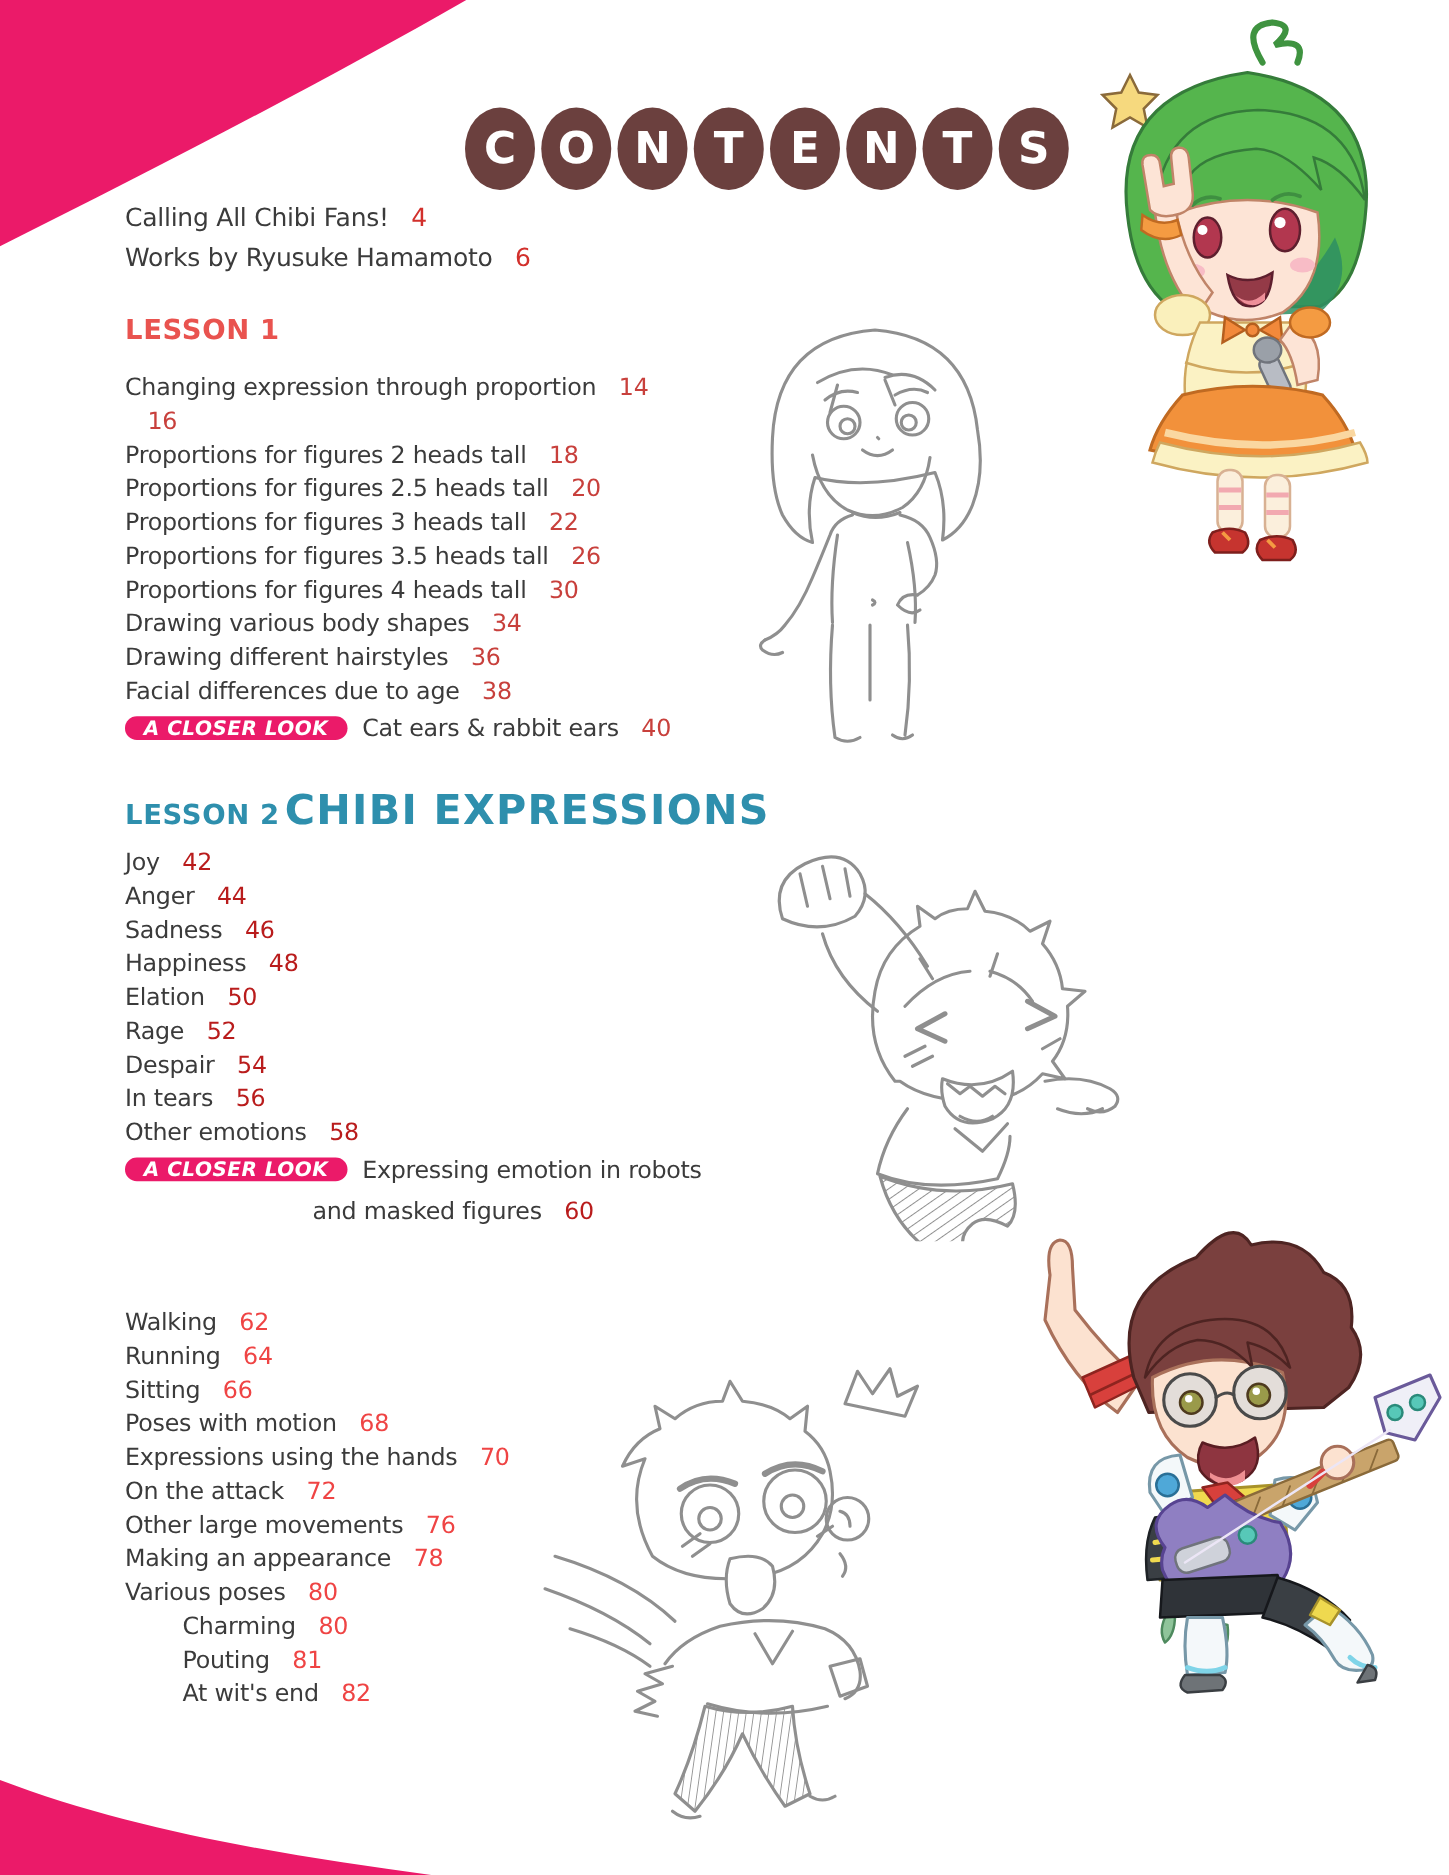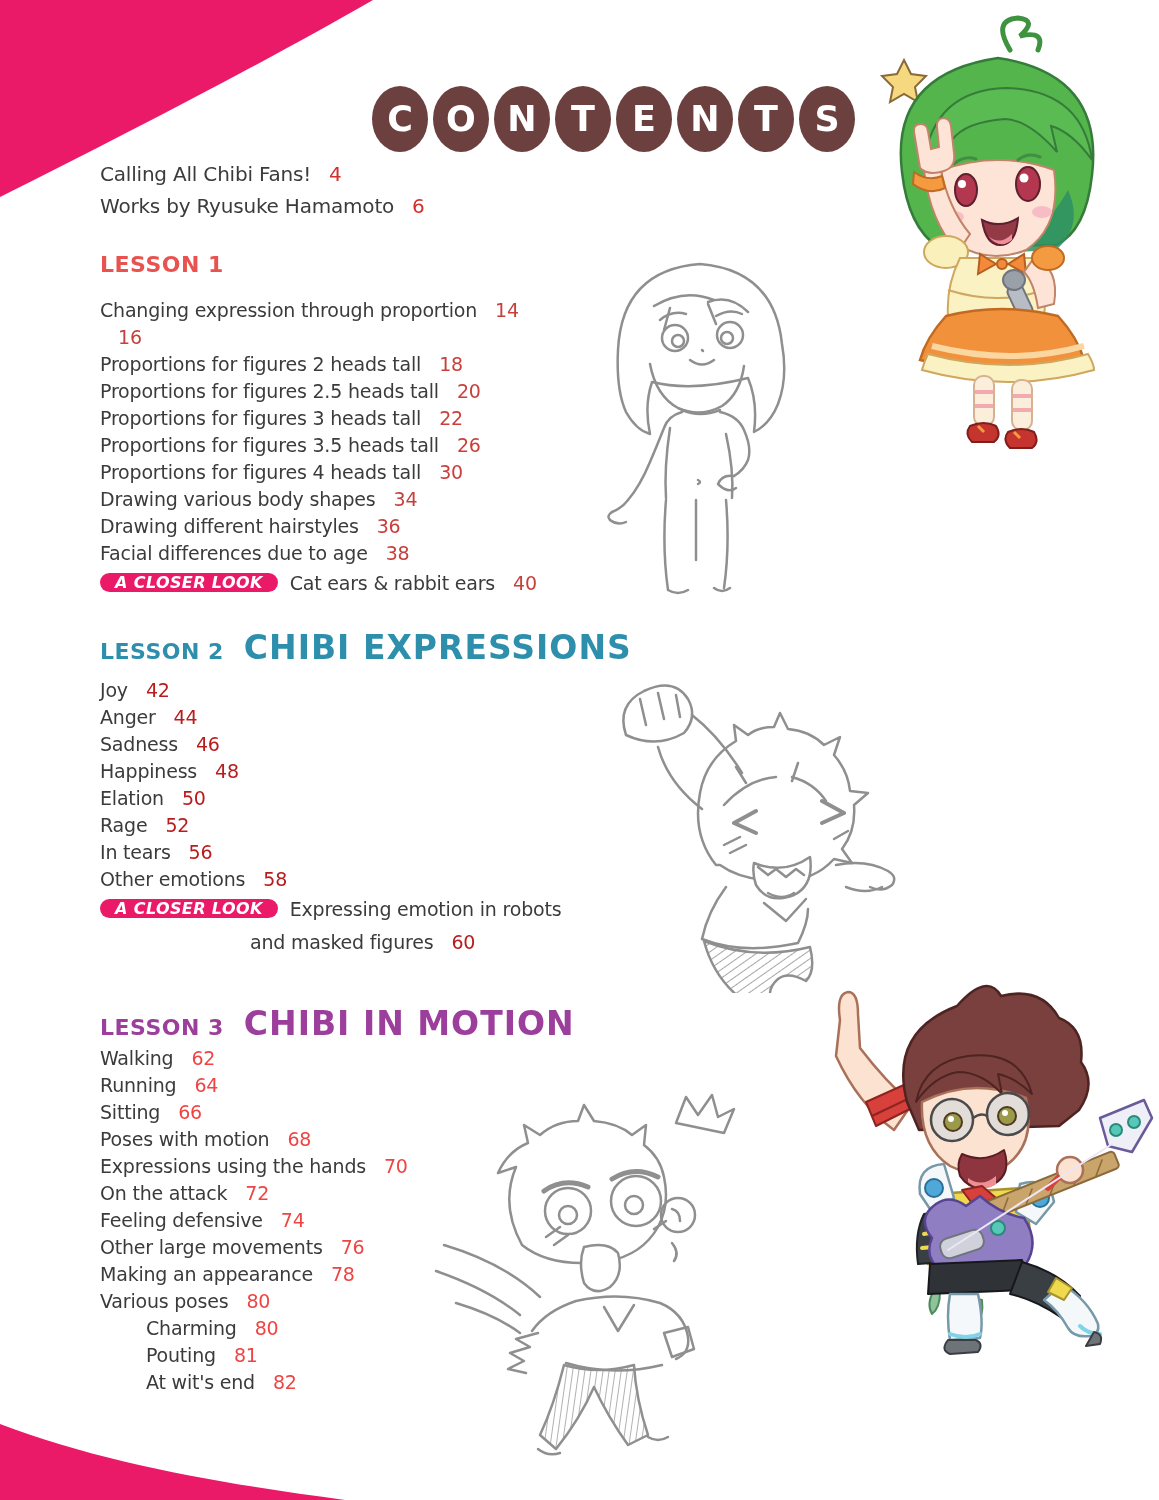--- a/index.html
+++ b/index.html
@@ -14,21 +14,21 @@
   .letter-circle{width:56px;height:66px;border-radius:50%;background:#6B403E;color:#fff;
         display:flex;align-items:center;justify-content:center;font-size:35px;font-weight:700}
 
   .toc{position:absolute;left:100px}
   .toc-row{display:flex;align-items:center;height:27px;white-space:nowrap;font-size:19px;letter-spacing:-0.2px}
   .toc-row .num{margin-left:18px}
   .intro{top:158px}
   .intro .toc-row{height:32px;font-size:20px}
   .intro .num{color:#D2302C}
 
-  .lesson-head{position:absolute;left:100px;display:flex;align-items:baseline;gap:20px;white-space:nowrap}
+  .lesson-head{position:absolute;left:100px;display:flex;align-items:baseline;gap:4px;white-space:nowrap}
   .kicker{font-size:22px;font-weight:700;letter-spacing:.5px}
   .ltitle{font-size:33px;font-weight:700;letter-spacing:1px}
   .head1{top:252px;color:#E9534F}
   .head2{top:628px;color:#2E8FAD}
   .head3{top:1004px;color:#9C3E9C}
 
   .list1{top:296px}
   .list2{top:676px}
   .list3{top:1044px}
   .list1 .num{color:#C8403C}
@@ -161,41 +161,41 @@
       </div>
     <div class="toc-row">
         <span>Elation</span>
         <span class="num">50</span>
       </div>
     <div class="toc-row">
         <span>Rage</span>
         <span class="num">52</span>
       </div>
     <div class="toc-row">
+        <span>Despair</span>
+        <span class="num">54</span>
+      </div>
+    <div class="toc-row">
         <span>In tears</span>
         <span class="num">56</span>
       </div>
     <div class="toc-row">
         <span>Other emotions</span>
         <span class="num">58</span>
       </div>
     <div class="toc-row closer-row">
       <span class="badge">A CLOSER LOOK</span>
       <span>Expressing emotion in robots</span>
     </div>
     <div class="toc-row closer-row indent2">
       <span>and masked figures</span>
       <span class="num">60</span>
     </div>
   </div>
 
-  <div class="lesson-head head3">
-    <span class="kicker">LESSON 3</span>
-    <span class="ltitle">CHIBI IN MOTION</span>
-  </div>
   <div class="toc list3">
     <div class="toc-row">
         <span>Walking</span>
         <span class="num">62</span>
       </div>
     <div class="toc-row">
         <span>Running</span>
         <span class="num">64</span>
       </div>
     <div class="toc-row">
@@ -206,24 +206,20 @@
         <span>Poses with motion</span>
         <span class="num">68</span>
       </div>
     <div class="toc-row">
         <span>Expressions using the hands</span>
         <span class="num">70</span>
       </div>
     <div class="toc-row">
         <span>On the attack</span>
         <span class="num">72</span>
-      </div>
-    <div class="toc-row">
-        <span>Feeling defensive</span>
-        <span class="num">74</span>
       </div>
     <div class="toc-row">
         <span>Other large movements</span>
         <span class="num">76</span>
       </div>
     <div class="toc-row">
         <span>Making an appearance</span>
         <span class="num">78</span>
       </div>
     <div class="toc-row">

